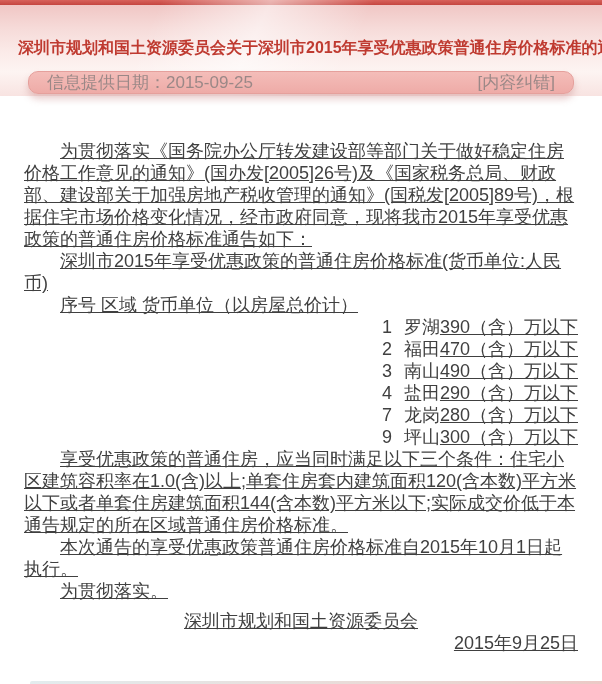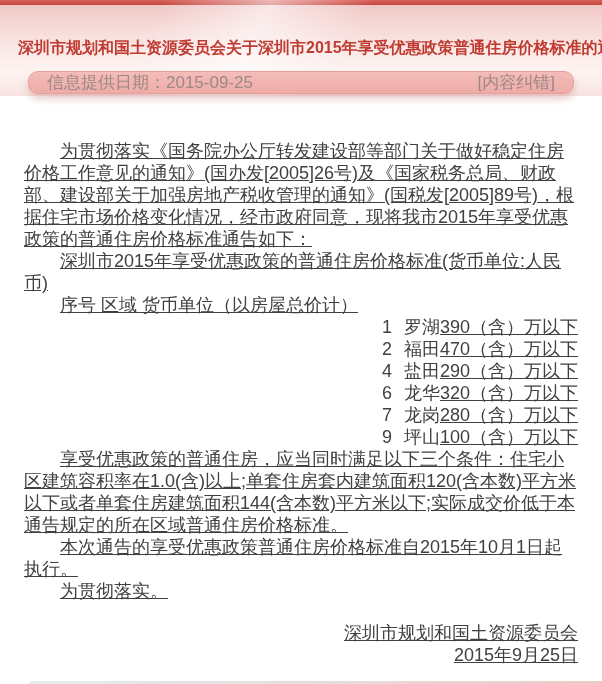--- a/index.html
+++ b/index.html
@@ -66,21 +66,21 @@
   .p-intro{margin-bottom:6px;}
   .price-table{margin:0;text-align:right;}
   .price-row{padding-left:30px;line-height:22px;}
   .c-seq{display:inline-block;width:26px;}
   .c-dist{display:inline-block;width:48px;}
   .p-conditions{margin-top:4px;}
   .sign{
     text-align:right;
     line-height:22px;
   }
-  .sign-name{margin-top:20px;}
+  .sign-name{margin-top:8px;text-align:center;}
 
   
   .bottom-strip{
     position:absolute;
     left:30px;right:0;bottom:0;
     height:3px;
     background:linear-gradient(90deg,#e3ecee 0%,#e9dcd9 55%,#ecc9c6 100%);
     border-top-left-radius:2px;
   }
 </style>
@@ -107,30 +107,30 @@
     <p>序号 区域 货币单位（以房屋总价计）</p>
 
     <div class="price-table">
       <div class="price-row">
         <span class="c-seq">1</span><span class="c-dist">罗湖</span><span class="c-price">390（含）万以下</span>
       </div>
       <div class="price-row">
         <span class="c-seq">2</span><span class="c-dist">福田</span><span class="c-price">470（含）万以下</span>
       </div>
       <div class="price-row">
-        <span class="c-seq">4</span><span class="c-dist">盐田</span><span class="c-price">290（含）万以下</span>
+        <span class="c-seq">3</span><span class="c-dist">南山</span><span class="c-price">490（含）万以下</span>
       </div>
       <div class="price-row">
-        <span class="c-seq">6</span><span class="c-dist">龙华</span><span class="c-price">320（含）万以下</span>
+        <span class="c-seq">4</span><span class="c-dist">盐田</span><span class="c-price">290（含）万以下</span>
       </div>
       <div class="price-row">
         <span class="c-seq">7</span><span class="c-dist">龙岗</span><span class="c-price">280（含）万以下</span>
       </div>
       <div class="price-row">
-        <span class="c-seq">9</span><span class="c-dist">坪山</span><span class="c-price">100（含）万以下</span>
+        <span class="c-seq">9</span><span class="c-dist">坪山</span><span class="c-price">300（含）万以下</span>
       </div>
     </div>
 
     <p class="p-conditions">享受优惠政策的普通住房，应当同时满足以下三个条件：住宅小区建筑容积率在1.0(含)以上;单套住房套内建筑面积120(含本数)平方米以下或者单套住房建筑面积144(含本数)平方米以下;实际成交价低于本通告规定的所在区域普通住房价格标准。</p>
 
 
     <p>本次通告的享受优惠政策普通住房价格标准自2015年10月1日起执行。</p>
 
     <p>为贯彻落实。</p>
 

